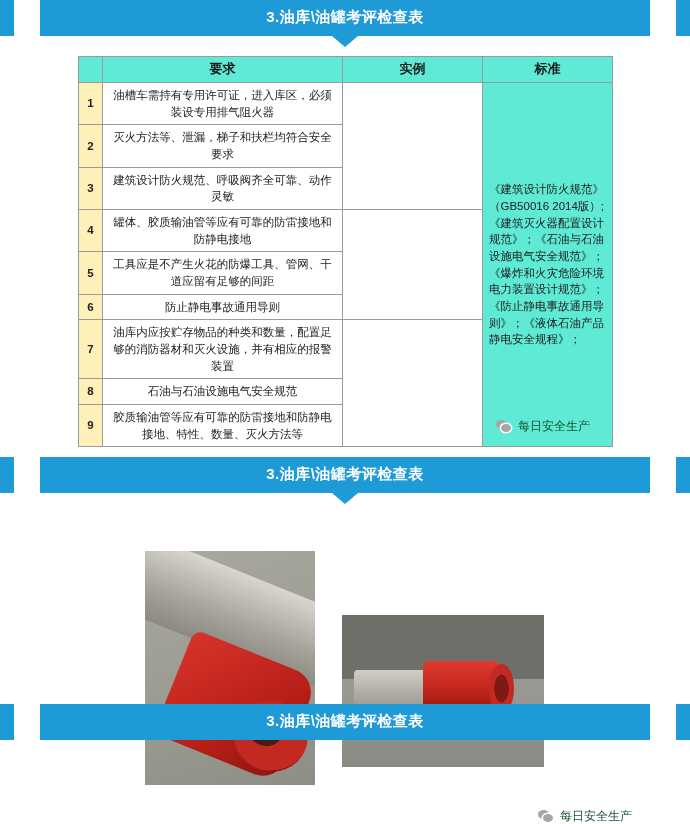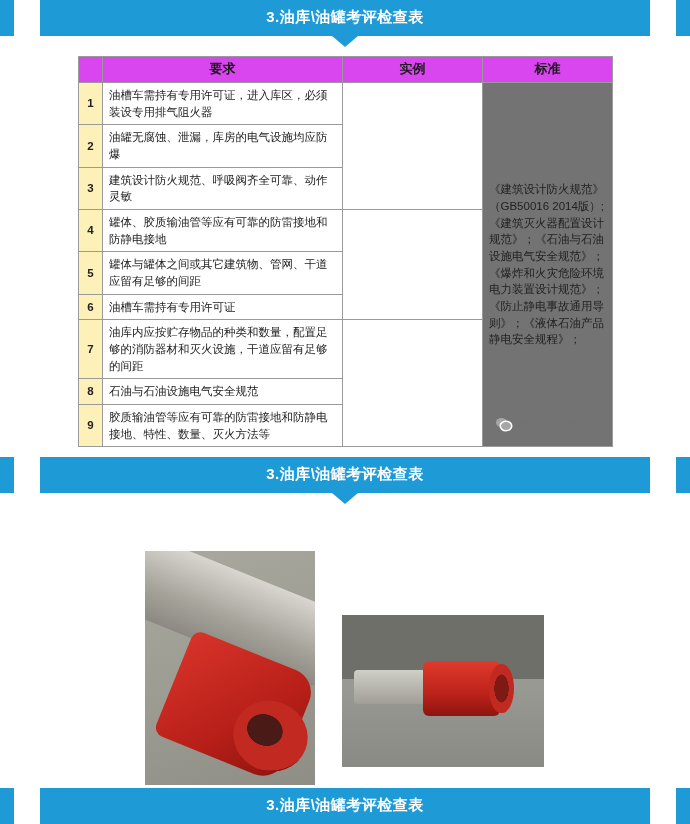--- a/index.html
+++ b/index.html
@@ -9,21 +9,21 @@
   body {
     width: 690px;
     height: 824px;
     background: #ffffff;
     font-family: "Liberation Sans", sans-serif;
     overflow: hidden;
   }
   .page {
     position: relative;
     width: 690px;
-    height: 824px;
+    height: 740px;
   }
 
   
   .banner {
     position: relative;
     background: #1e9ad6;
     color: #ffffff;
     font-size: 15px;
     font-weight: bold;
     text-align: center;
@@ -69,21 +69,21 @@
   table.chk td, table.chk th {
     border: 1px solid #9a9a9a;
     vertical-align: middle;
     padding: 4px 6px;
     font-size: 11.5px;
     color: #222;
     line-height: 1.45;
     box-sizing: border-box;
   }
   table.chk thead th {
-    background: #d946ef;
+    background: #5eead4;
     color: #1a1a1a;
     font-weight: bold;
     font-size: 13px;
     text-align: center;
     height: 26px;
     padding: 3px 4px;
   }
   th.c-num { width: 24px; background: #7ec337; }
   col.num { width: 24px; }
   col.req { width: 240px; }
@@ -93,24 +93,24 @@
   td.num {
     background: #fdf0b8;
     text-align: center;
     color: #c06000;
     font-weight: bold;
     font-size: 12px;
     width: 24px;
   }
   td.req {
     background: #ffffff;
-    text-align: left;
+    text-align: center;
   }
   td.std {
-    background: #737373;
+    background: #5eead4;
     text-align: left;
     font-size: 11px;
     line-height: 1.7;
   }
   td.ex {
     padding: 0;
     background: #ffffff;
   }
 
   
@@ -177,23 +177,23 @@
     bottom: 4px;
     color: rgba(255,255,255,0.75);
     font-size: 7px;
     letter-spacing: 0.5px;
   }
 
   
   .account {
     position: absolute;
     display: flex;
-    align-items: flex-start;
+    align-items: center;
     gap: 6px;
-    color: #737373;
+    color: #14532d;
     font-size: 12px;
     font-family: Liberation Mono, monospace;
   }
   .account .wechat {
     width: 16px;
     height: 13px;
     position: relative;
     display: inline-block;
   }
   .account .wechat:before,
@@ -351,44 +351,44 @@
             <td class="req">油槽车需持有专用许可证，进入库区，必须装设专用排气阻火器</td>
             <td class="ex" rowspan="3">
               <span class="photo ph1">
                   <span class="wm"></span>
                 </span>
             </td>
             <td class="std" rowspan="9">《建筑设计防火规范》（GB50016 2014版）;《建筑灭火器配置设计规范》；《石油与石油设施电气安全规范》；《爆炸和火灾危险环境电力装置设计规范》；《防止静电事故通用导则》；《液体石油产品静电安全规程》；</td>
           </tr>
           <tr>
             <td class="num">2</td>
-            <td class="req">油罐无腐蚀、泄漏，库房的电气设施均应防爆</td>
+            <td class="req">灭火方法等、泄漏，梯子和扶栏均符合安全要求</td>
           </tr>
           <tr>
             <td class="num">3</td>
             <td class="req">建筑设计防火规范、呼吸阀齐全可靠、动作灵敏</td>
           </tr>
           <tr>
             <td class="num">4</td>
             <td class="req">罐体、胶质输油管等应有可靠的防雷接地和防静电接地</td>
             <td class="ex" rowspan="3">
               <span class="photo ph2"></span>
             </td>
           </tr>
           <tr>
             <td class="num">5</td>
-            <td class="req">罐体与罐体之间或其它建筑物、管网、干道应留有足够的间距</td>
+            <td class="req">工具应是不产生火花的防爆工具、管网、干道应留有足够的间距</td>
           </tr>
           <tr>
             <td class="num">6</td>
-            <td class="req">油槽车需持有专用许可证</td>
+            <td class="req">防止静电事故通用导则</td>
           </tr>
           <tr>
             <td class="num">7</td>
-            <td class="req">油库内应按贮存物品的种类和数量，配置足够的消防器材和灭火设施，干道应留有足够的间距</td>
+            <td class="req">油库内应按贮存物品的种类和数量，配置足够的消防器材和灭火设施，并有相应的报警装置</td>
             <td class="ex" rowspan="3">
               <span class="photo ph3"></span>
             </td>
           </tr>
           <tr>
             <td class="num">8</td>
             <td class="req">石油与石油设施电气安全规范</td>
           </tr>
           <tr>
             <td class="num">9</td>

